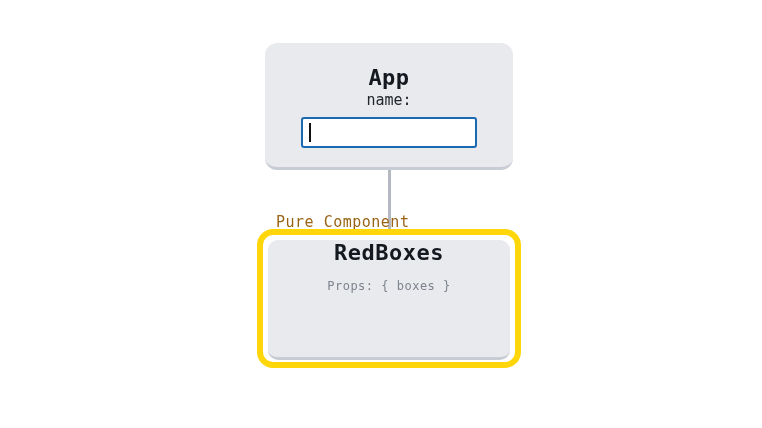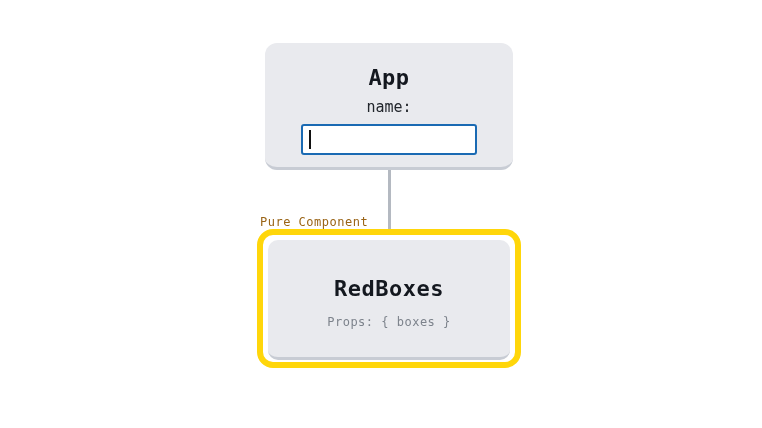--- a/index.html
+++ b/index.html
@@ -38,21 +38,20 @@
     padding-top:22px;
   }
   .component-title{
     font-size:22px;
     font-weight:bold;
     line-height:26px;
     color:var(--title-text);
     letter-spacing:0.5px;
   }
   .name-label{
-    margin-top:7px;
     font-size:15px;
     line-height:18px;
     color:var(--label-text);
   }
   .input-wrap{
     margin-top:8px;
     width:176px; height:31px;
     background:#ffffff;
     border:2px solid var(--input-border);
     border-radius:3px;
@@ -79,22 +78,22 @@
   .connector{
     position:absolute;
     left:388px; top:170px;
     width:3px; height:63px;
     background:var(--connector);
   }
 
   
   .pure-label{
     position:absolute;
-    left:260px; top:215px;
-    font-size:12px;
+    left:276px; top:215px;
+    font-size:15px;
     line-height:14px;
     color:var(--annotation);
     letter-spacing:0.5px;
   }
 
   
   .highlight-ring{
     position:absolute;
     left:257px; top:229px;
     width:264px; height:139px;
@@ -105,21 +104,20 @@
   .red-boxes-box{
     position:absolute;
     left:5px; top:5px; right:5px;
     height:120px;
     background:var(--box-bg);
     border-bottom:3px solid var(--box-edge);
     border-radius:10px;
     display:flex;
     flex-direction:column;
     align-items:center;
-    padding-top:36px;
   }
   .props-label{
     margin-top:13px;
     font-size:12px;
     line-height:15px;
     color:var(--props-text);
     letter-spacing:0.5px;
   }
 </style>
 </head>

